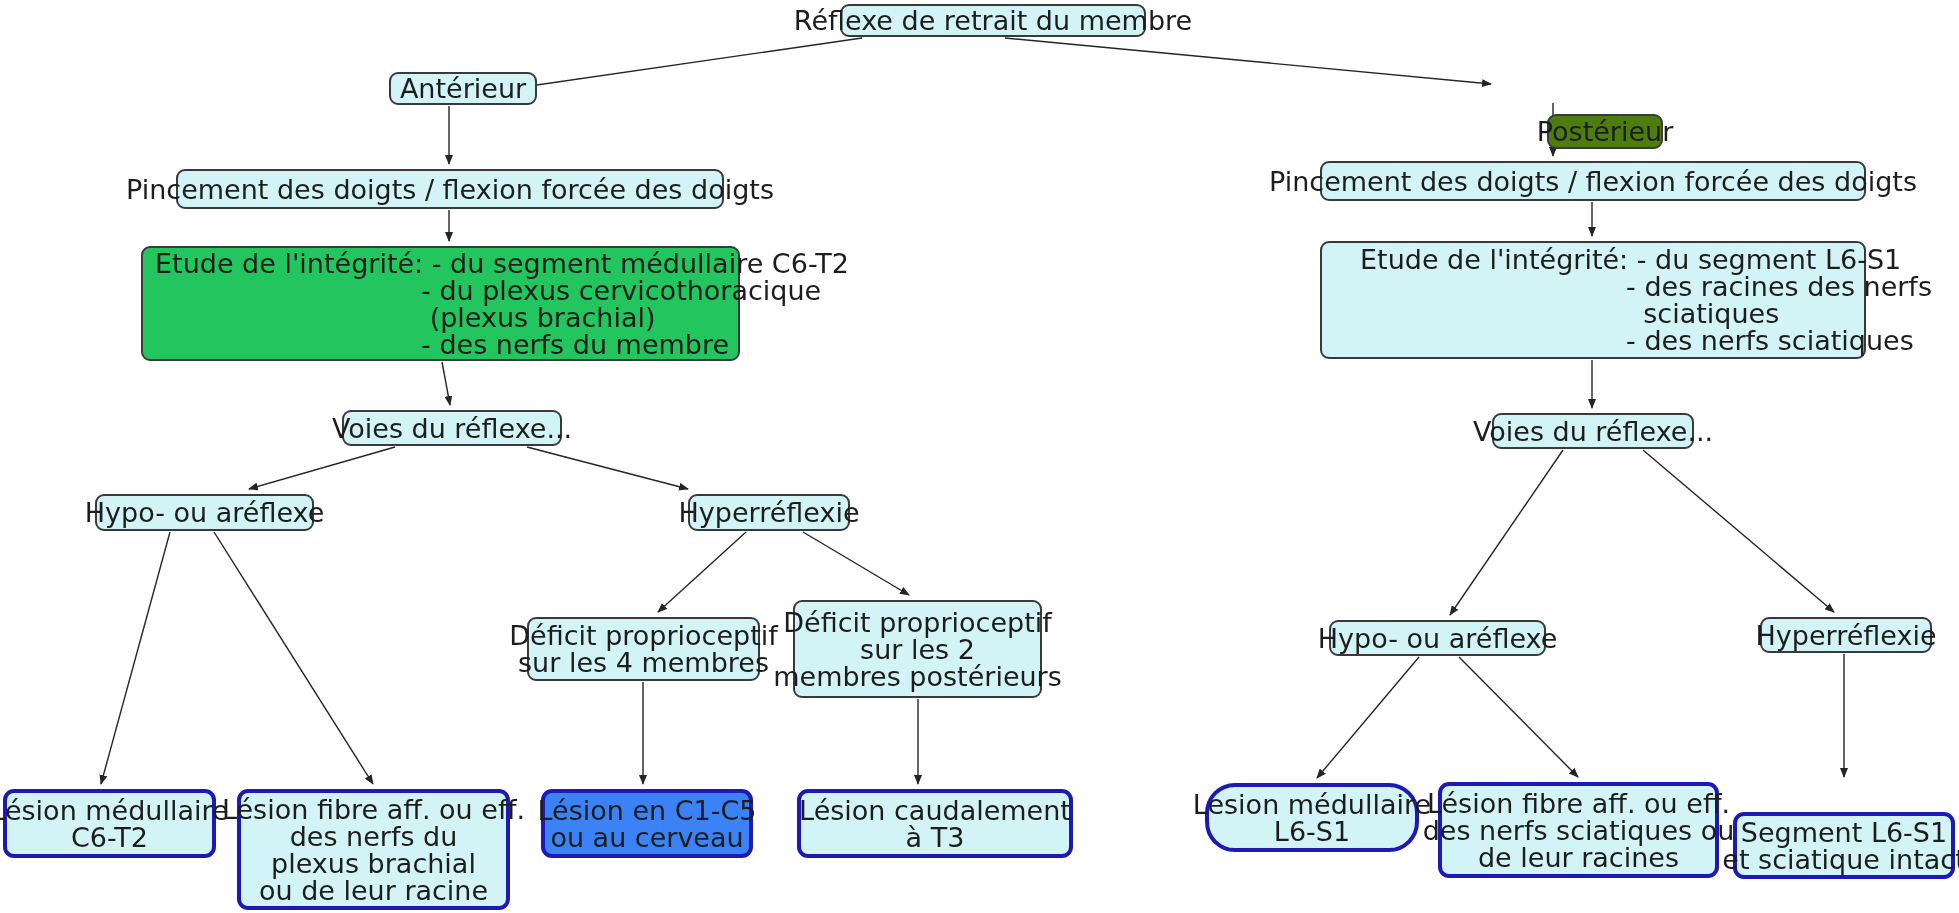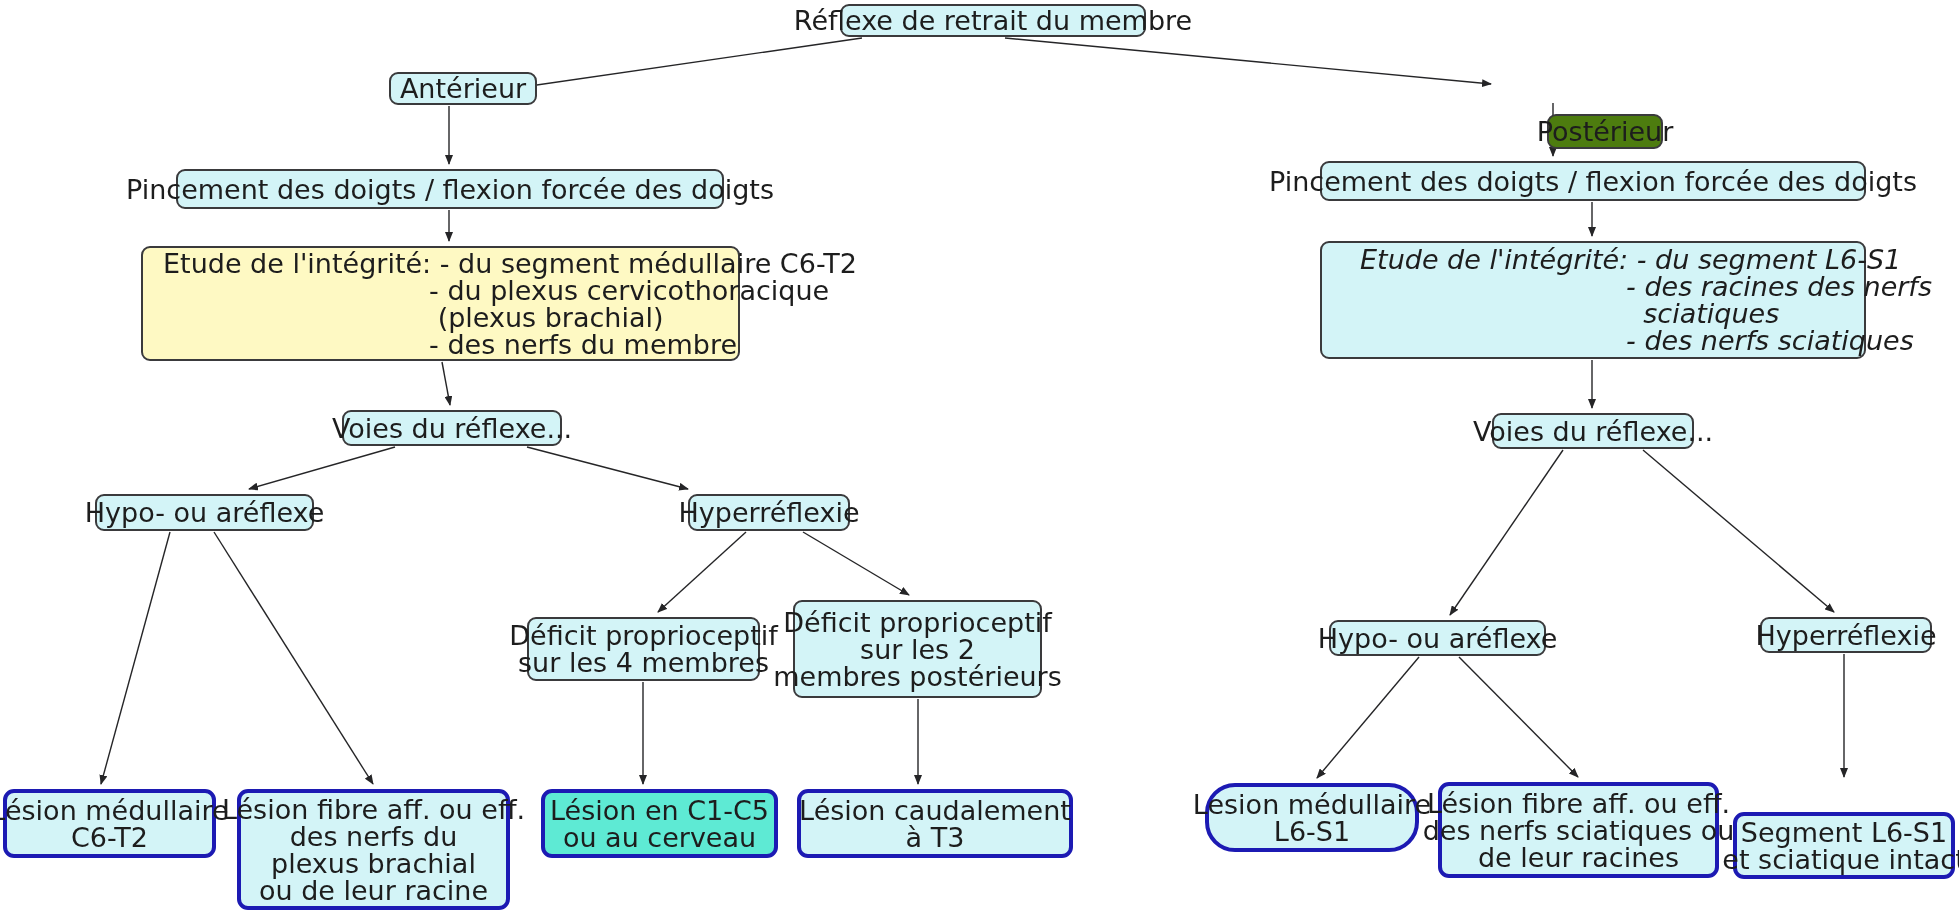--- a/index.html
+++ b/index.html
@@ -74,46 +74,46 @@
       <line x1="1419" y1="657" x2="1317" y2="778" stroke="#252527" stroke-width="1.4" marker-end="url(#arrowhead)"></line>
       <line x1="1459" y1="657" x2="1578" y2="777" stroke="#252527" stroke-width="1.4" marker-end="url(#arrowhead)"></line>
       <line x1="1844" y1="654" x2="1844" y2="777" stroke="#252527" stroke-width="1.4" marker-end="url(#arrowhead)"></line>
     </svg>
 
 <div class="node" style="left: 840px; top: 4px; width: 306px; height: 33px; background: rgb(211, 244, 247); color: rgb(29, 29, 29); border-color: rgb(58, 58, 60);">Réflexe de retrait du membre</div>
     <div class="node" style="left: 389px; top: 72px; width: 148px; height: 33px; background: rgb(211, 244, 247); color: rgb(29, 29, 29); border-color: rgb(58, 58, 60);">Antérieur</div>
     <div class="node" style="left: 1547px; top: 67px; width: 116px; height: 35px; background: #4d7c0f; color: rgb(29, 29, 29); border-color: rgb(58, 58, 60); margin-top: 47px;">Postérieur</div>
     <div class="node" style="left: 176px; top: 169px; width: 548px; height: 40px; background: rgb(211, 244, 247); color: rgb(29, 29, 29); border-color: rgb(58, 58, 60);">Pincement des doigts / flexion forcée des doigts</div>
     <div class="node" style="left: 1320px; top: 161px; width: 546px; height: 40px; background: rgb(211, 244, 247); color: rgb(29, 29, 29); border-color: rgb(58, 58, 60);">Pincement des doigts / flexion forcée des doigts</div>
-    <div class="node align-left" style="left: 141px; top: 246px; width: 599px; height: 115px; background: #fef9c3; color: rgb(29, 29, 29); border-color: rgb(58, 58, 60); padding-left: 20px;">Etude de l'intégrité: - du segment médullaire C6-T2
+    <div class="node align-left" style="left: 141px; top: 246px; width: 599px; height: 115px; background: #22c55e; color: rgb(29, 29, 29); border-color: rgb(58, 58, 60); padding-left: 12px;">Etude de l'intégrité: - du segment médullaire C6-T2
                                - du plexus cervicothoracique
                                 (plexus brachial)
                                - des nerfs du membre</div>
-    <div class="node align-left" style="left: 1320px; top: 241px; width: 546px; height: 118px; background: rgb(211, 244, 247); color: rgb(29, 29, 29); border-color: rgb(58, 58, 60); padding-left: 38px; font-style: italic;">Etude de l'intégrité: - du segment L6-S1
+    <div class="node align-left" style="left: 1320px; top: 241px; width: 546px; height: 118px; background: rgb(211, 244, 247); color: rgb(29, 29, 29); border-color: rgb(58, 58, 60); padding-left: 38px;">Etude de l'intégrité: - du segment L6-S1
                                - des racines des nerfs
                                  sciatiques
                                - des nerfs sciatiques</div>
     <div class="node" style="left: 342px; top: 410px; width: 220px; height: 36px; background: rgb(211, 244, 247); color: rgb(29, 29, 29); border-color: rgb(58, 58, 60);">Voies du réflexe...</div>
     <div class="node" style="left: 1492px; top: 413px; width: 202px; height: 36px; background: rgb(211, 244, 247); color: rgb(29, 29, 29); border-color: rgb(58, 58, 60);">Voies du réflexe...</div>
     <div class="node" style="left: 95px; top: 494px; width: 219px; height: 37px; background: rgb(211, 244, 247); color: rgb(29, 29, 29); border-color: rgb(58, 58, 60);">Hypo- ou aréflexe</div>
     <div class="node" style="left: 688px; top: 494px; width: 162px; height: 37px; background: rgb(211, 244, 247); color: rgb(29, 29, 29); border-color: rgb(58, 58, 60);">Hyperréflexie</div>
     <div class="node" style="left: 527px; top: 617px; width: 233px; height: 64px; background: rgb(211, 244, 247); color: rgb(29, 29, 29); border-color: rgb(58, 58, 60);">Déficit proprioceptif
 sur les 4 membres</div>
     <div class="node" style="left: 793px; top: 600px; width: 249px; height: 98px; background: rgb(211, 244, 247); color: rgb(29, 29, 29); border-color: rgb(58, 58, 60);">Déficit proprioceptif
 sur les 2
 membres postérieurs</div>
     <div class="node" style="left: 1329px; top: 620px; width: 217px; height: 36px; background: rgb(211, 244, 247); color: rgb(29, 29, 29); border-color: rgb(58, 58, 60);">Hypo- ou aréflexe</div>
     <div class="node" style="left: 1760px; top: 617px; width: 172px; height: 36px; background: rgb(211, 244, 247); color: rgb(29, 29, 29); border-color: rgb(58, 58, 60);">Hyperréflexie</div>
     <div class="node outcome" style="left: 3px; top: 789px; width: 213px; height: 69px; background: rgb(211, 244, 247); color: rgb(29, 29, 29); border-color: rgb(28, 26, 179);">Lésion médullaire
 C6-T2</div>
     <div class="node outcome" style="left: 237px; top: 789px; width: 273px; height: 121px; background: rgb(211, 244, 247); color: rgb(29, 29, 29); border-color: rgb(28, 26, 179);">Lésion fibre aff. ou eff.
 des nerfs du
 plexus brachial
 ou de leur racine</div>
-    <div class="node outcome" style="left: 541px; top: 789px; width: 237px; height: 69px; background: #5eead4; color: rgb(29, 29, 29); border-color: rgb(28, 26, 179);">Lésion en C1-C5
+    <div class="node outcome" style="left: 541px; top: 789px; width: 212px; height: 69px; background: #3b82f6; color: rgb(29, 29, 29); border-color: rgb(28, 26, 179);">Lésion en C1-C5
 ou au cerveau</div>
     <div class="node outcome" style="left: 797px; top: 789px; width: 276px; height: 69px; background: rgb(211, 244, 247); color: rgb(29, 29, 29); border-color: rgb(28, 26, 179);">Lésion caudalement
 à T3</div>
     <div class="node outcome" style="left: 1205px; top: 783px; width: 214px; height: 69px; background: rgb(211, 244, 247); color: rgb(29, 29, 29); border-color: rgb(28, 26, 179); border-radius: 30px;">Lesion médullaire
 L6-S1</div>
     <div class="node outcome" style="left: 1438px; top: 782px; width: 281px; height: 96px; background: rgb(211, 244, 247); color: rgb(29, 29, 29); border-color: rgb(28, 26, 179);">Lésion fibre aff. ou eff.
 des nerfs sciatiques ou
 de leur racines</div>
     <div class="node outcome" style="left: 1733px; top: 812px; width: 222px; height: 67px; background: rgb(211, 244, 247); color: rgb(29, 29, 29); border-color: rgb(28, 26, 179);">Segment L6-S1
 et sciatique intact</div>

